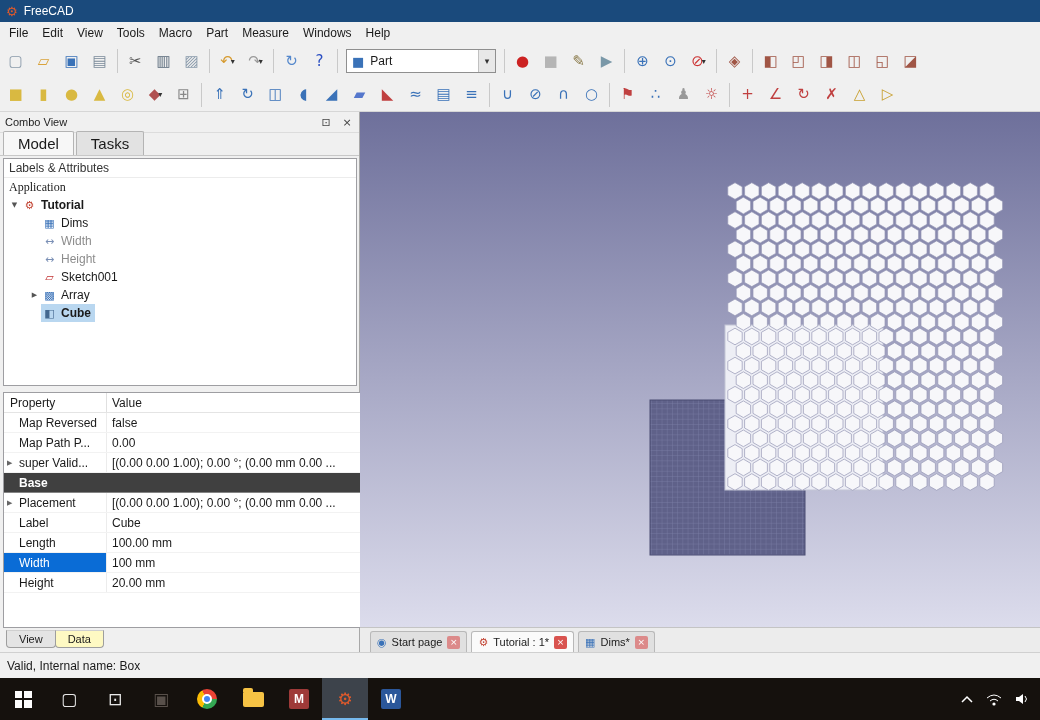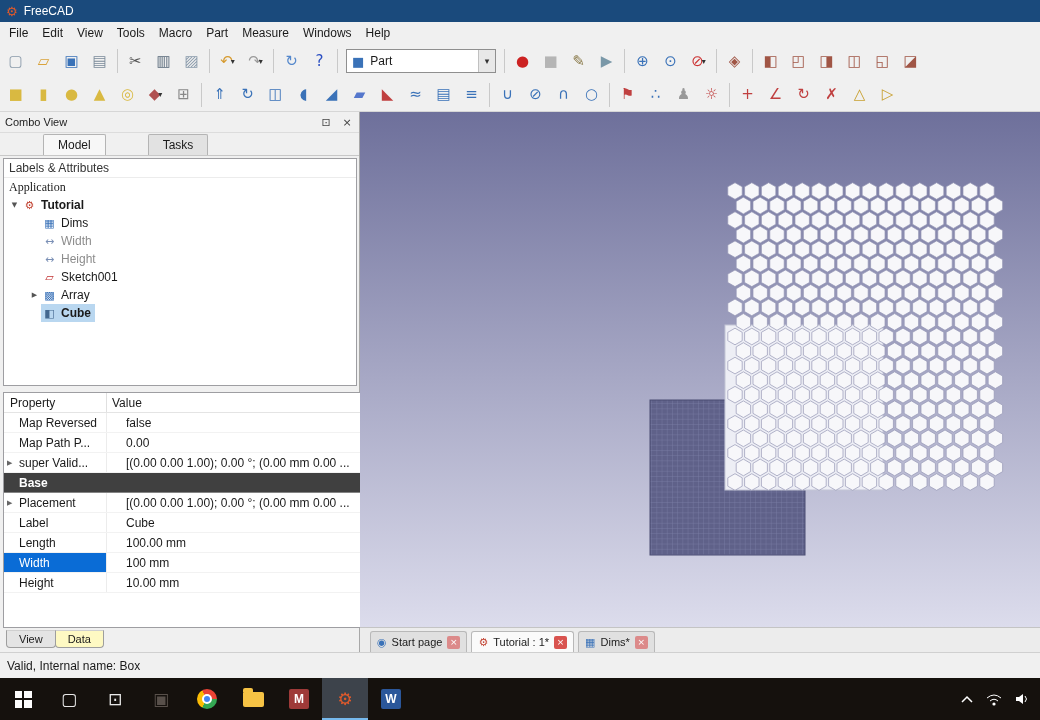--- a/index.html
+++ b/index.html
@@ -34,21 +34,21 @@
 
   .combo-view { position:absolute; left:0; top:112px; width:360px; height:540px; background:#f0f0f0;
                 border-right:1px solid #a8a8a8; }
   .panel-title { height:21px; display:flex; align-items:center; padding:0 5px; font-size:11px; color:#222;
                  border-bottom:1px solid #dcdcdc; }
   .pt-btns { margin-left:auto; display:flex; gap:7px; color:#444; }
   .pt-btn { font-size:11px; width:14px; text-align:center; font-family:"DejaVu Sans",sans-serif; }
   .panel-tabs { height:23px; display:flex; align-items:flex-end; padding-left:3px; gap:2px;
                 border-bottom:1px solid #c8c8c8; }
   .cv-tab { padding:3px 14px; border:1px solid #b4b4b4; border-bottom:none; background:#e2e2e2;
-            font-size:12px; border-radius:2px 2px 0 0;margin-left:40px; }
+            font-size:15px; border-radius:2px 2px 0 0; }
   .cv-tab.active { background:#f7f7f7; }
 
   .tree-box { position:absolute; left:3px; top:46px; width:354px; height:228px; background:#fff;
               border:1px solid #9e9ea2; overflow:hidden; }
   .tree-header { height:19px; line-height:19px; padding:0 5px; border-bottom:1px solid #ececec; color:#333; }
   .app-row { height:18px; line-height:18px; padding-left:5px;font-family:Liberation Serif, serif; }
   .tree-row { height:18px; display:flex; align-items:center; }
   .chev { width:13px; flex:0 0 13px; font-size:7px; color:#555; text-align:center;
           font-family:"DejaVu Sans",sans-serif; }
   .tsel { display:flex; align-items:center; height:18px; padding:0 4px 0 1px; }
@@ -60,21 +60,21 @@
   .prop-box { position:absolute; left:3px; top:280px; width:404px; height:236px; background:#fff;
               border:1px solid #9e9ea2; }
   .prop-header { height:20px; display:flex; border-bottom:1px solid #e4e4e4; }
   .ph1 { width:102px; padding-left:6px; line-height:20px; }
   .ph2 { flex:1; padding-left:5px; line-height:20px; border-left:1px solid #e0e0e0; }
   .prop-rows { position:absolute; left:0; top:20px; right:13px; bottom:0; overflow:hidden; }
   .prop-row { height:20px; display:flex; border-bottom:1px solid #f2f2f2; }
   .prop-name { width:102px; flex:0 0 102px; display:flex; align-items:center; padding-left:15px; position:relative; }
   .pexp { position:absolute; left:3px; font-size:7px; color:#666; font-family:"DejaVu Sans",sans-serif; }
   .prop-name.sel { background:#0a6cd6; color:#fff; }
-  .prop-value { flex:1; display:flex; align-items:center; padding-left:19px; border-left:1px solid #ececec;
+  .prop-value { flex:1; display:flex; align-items:center; padding-left:5px; border-left:1px solid #ececec;
                 white-space:nowrap; overflow:hidden; }
   .prop-group { height:20px; line-height:20px; background:#404040; color:#fff; font-weight:bold;
                 padding-left:15px; border-bottom:1px solid #848484; }
   .vtext { flex:1; }
   .fx { width:14px; height:14px; border-radius:50%; background:#4a7ac0; color:#fff; font-size:10px;
         display:flex; align-items:center; justify-content:center; margin-right:2px;
         font-family:"DejaVu Serif", serif; font-style:italic; flex:0 0 14px; }
   .spin { display:flex; flex-direction:column; width:12px; height:20px; border-left:1px solid #c8c8c8; flex:0 0 12px; }
   .sbtn { flex:1; font-size:5px; display:flex; align-items:center; justify-content:center; background:#f2f2f2;
           border-bottom:1px solid #d8d8d8; color:#444; font-family:"DejaVu Sans",sans-serif; }
@@ -460,21 +460,21 @@
               <span class="spin">
                 <span class="sbtn">▲</span>
                 <span class="sbtn">▼</span>
               </span>
             </div>
           </div>
           <div class="prop-row">
             <div class="prop-name">
               <span>Height</span>
             </div>
-            <div class="prop-value">10.00 mm</div>
+            <div class="prop-value">20.00 mm</div>
           </div>
         </div>
       <div class="pscroll">
         <div class="sarrow">▲</div>
         <div class="sthumb"></div>
         <div class="sarrow down">▼</div>
       </div>
     </div>
 
     <div class="bottom-tabs" id="bottomTabs">

